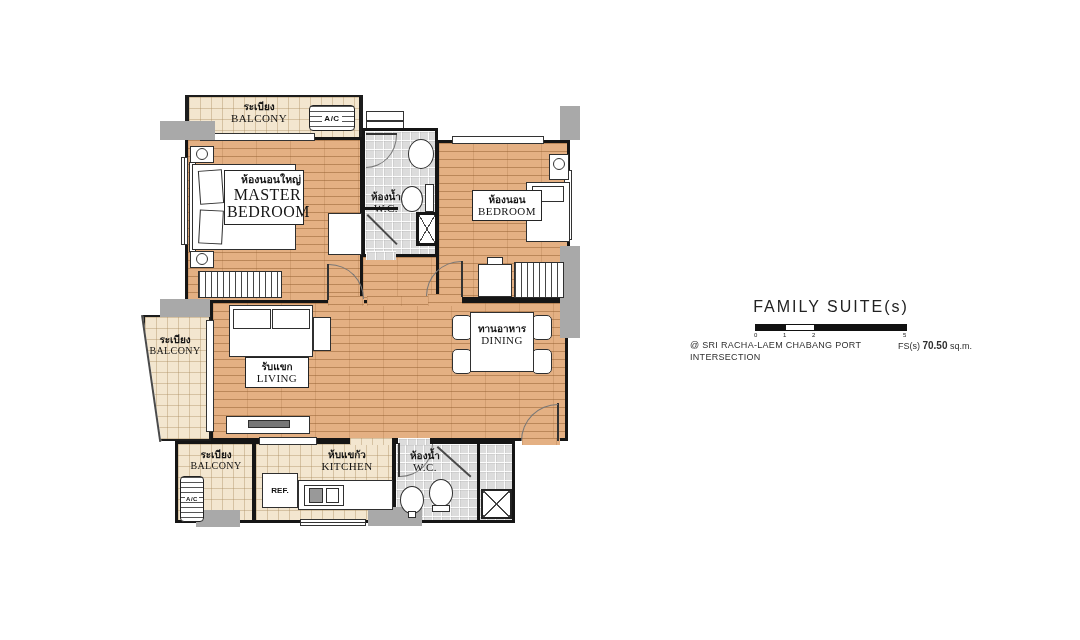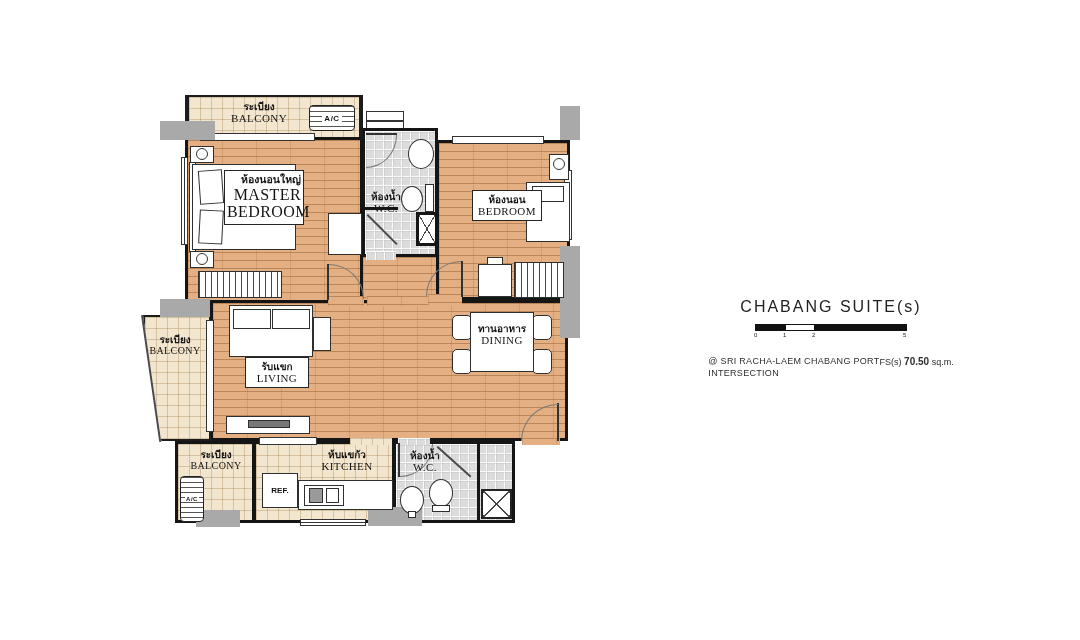--- a/index.html
+++ b/index.html
@@ -48,21 +48,21 @@
   #panel{position:absolute;left:690px;top:298px;width:282px;color:#2e2e2e;}
   .ptitle{text-align:center;font-size:16px;letter-spacing:2px;color:#222;}
   .sbarwrap{position:relative;margin:8px auto 0 auto;width:152px;height:16px;}
   .sbar{width:152px;height:7px;box-sizing:border-box;border:1px solid #111;
     background:linear-gradient(90deg,#111 0 20%,#fff 20% 39%,#111 39% 100%);}
   .stick{position:absolute;top:8px;font-size:6px;color:#222;}
   .prow{display:flex;justify-content:space-between;align-items:baseline;margin-top:6px;
         border-bottom:2px solid #4a4a4a;padding-bottom:3px;}
   .pname{font-size:15px;letter-spacing:1px;color:#2a2a2a;}
   .pbeds{font-size:13px;letter-spacing:1px;color:#2a2a2a;}
-  .brow{display:flex;justify-content:center;margin-top:16px;}
+  .brow{display:flex;justify-content:space-between;margin-top:0;}
   .ploc{font-size:9px;line-height:1.3;letter-spacing:.3px;}
   .parea{font-size:9px;white-space:nowrap;}
   .parea b{font-size:10px;}
 </style>
 </head>
 <body>
 
 <div id="plan">
 
   <div class="room tileC wall2" style="left:185px;top:95px;width:178px;height:45px;border-left-width:4px;border-right-width:4px;"></div>
@@ -212,21 +212,21 @@
     <span class="en">KITCHEN</span>
   </div>
   <div class="lbl" style="left:398px;top:450px;width:54px;">
     <span class="th">ห้องน้ำ</span>
     <span class="en">W.C.</span>
   </div>
 
 </div>
 
 <div id="panel">
-  <div class="ptitle">CHABANG SUITE(s)</div>
+  <div class="ptitle">FAMILY SUITE(s)</div>
   <div class="sbarwrap">
     <div class="sbar"></div>
     <span class="stick" style="left:-1px;">0</span>
     <span class="stick" style="left:28px;">1</span>
     <span class="stick" style="left:57px;">2</span>
     <span class="stick" style="left:148px;">5</span>
   </div>
   <div class="brow">
     <div class="ploc">
       <span style="display:block;">@ SRI RACHA-LAEM CHABANG PORT</span>

